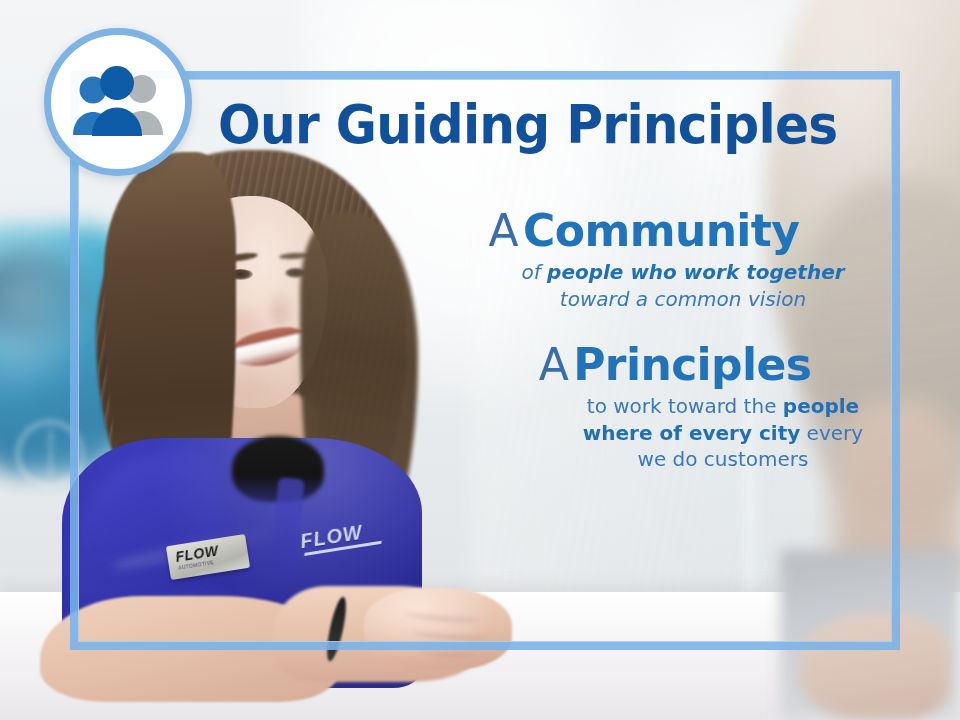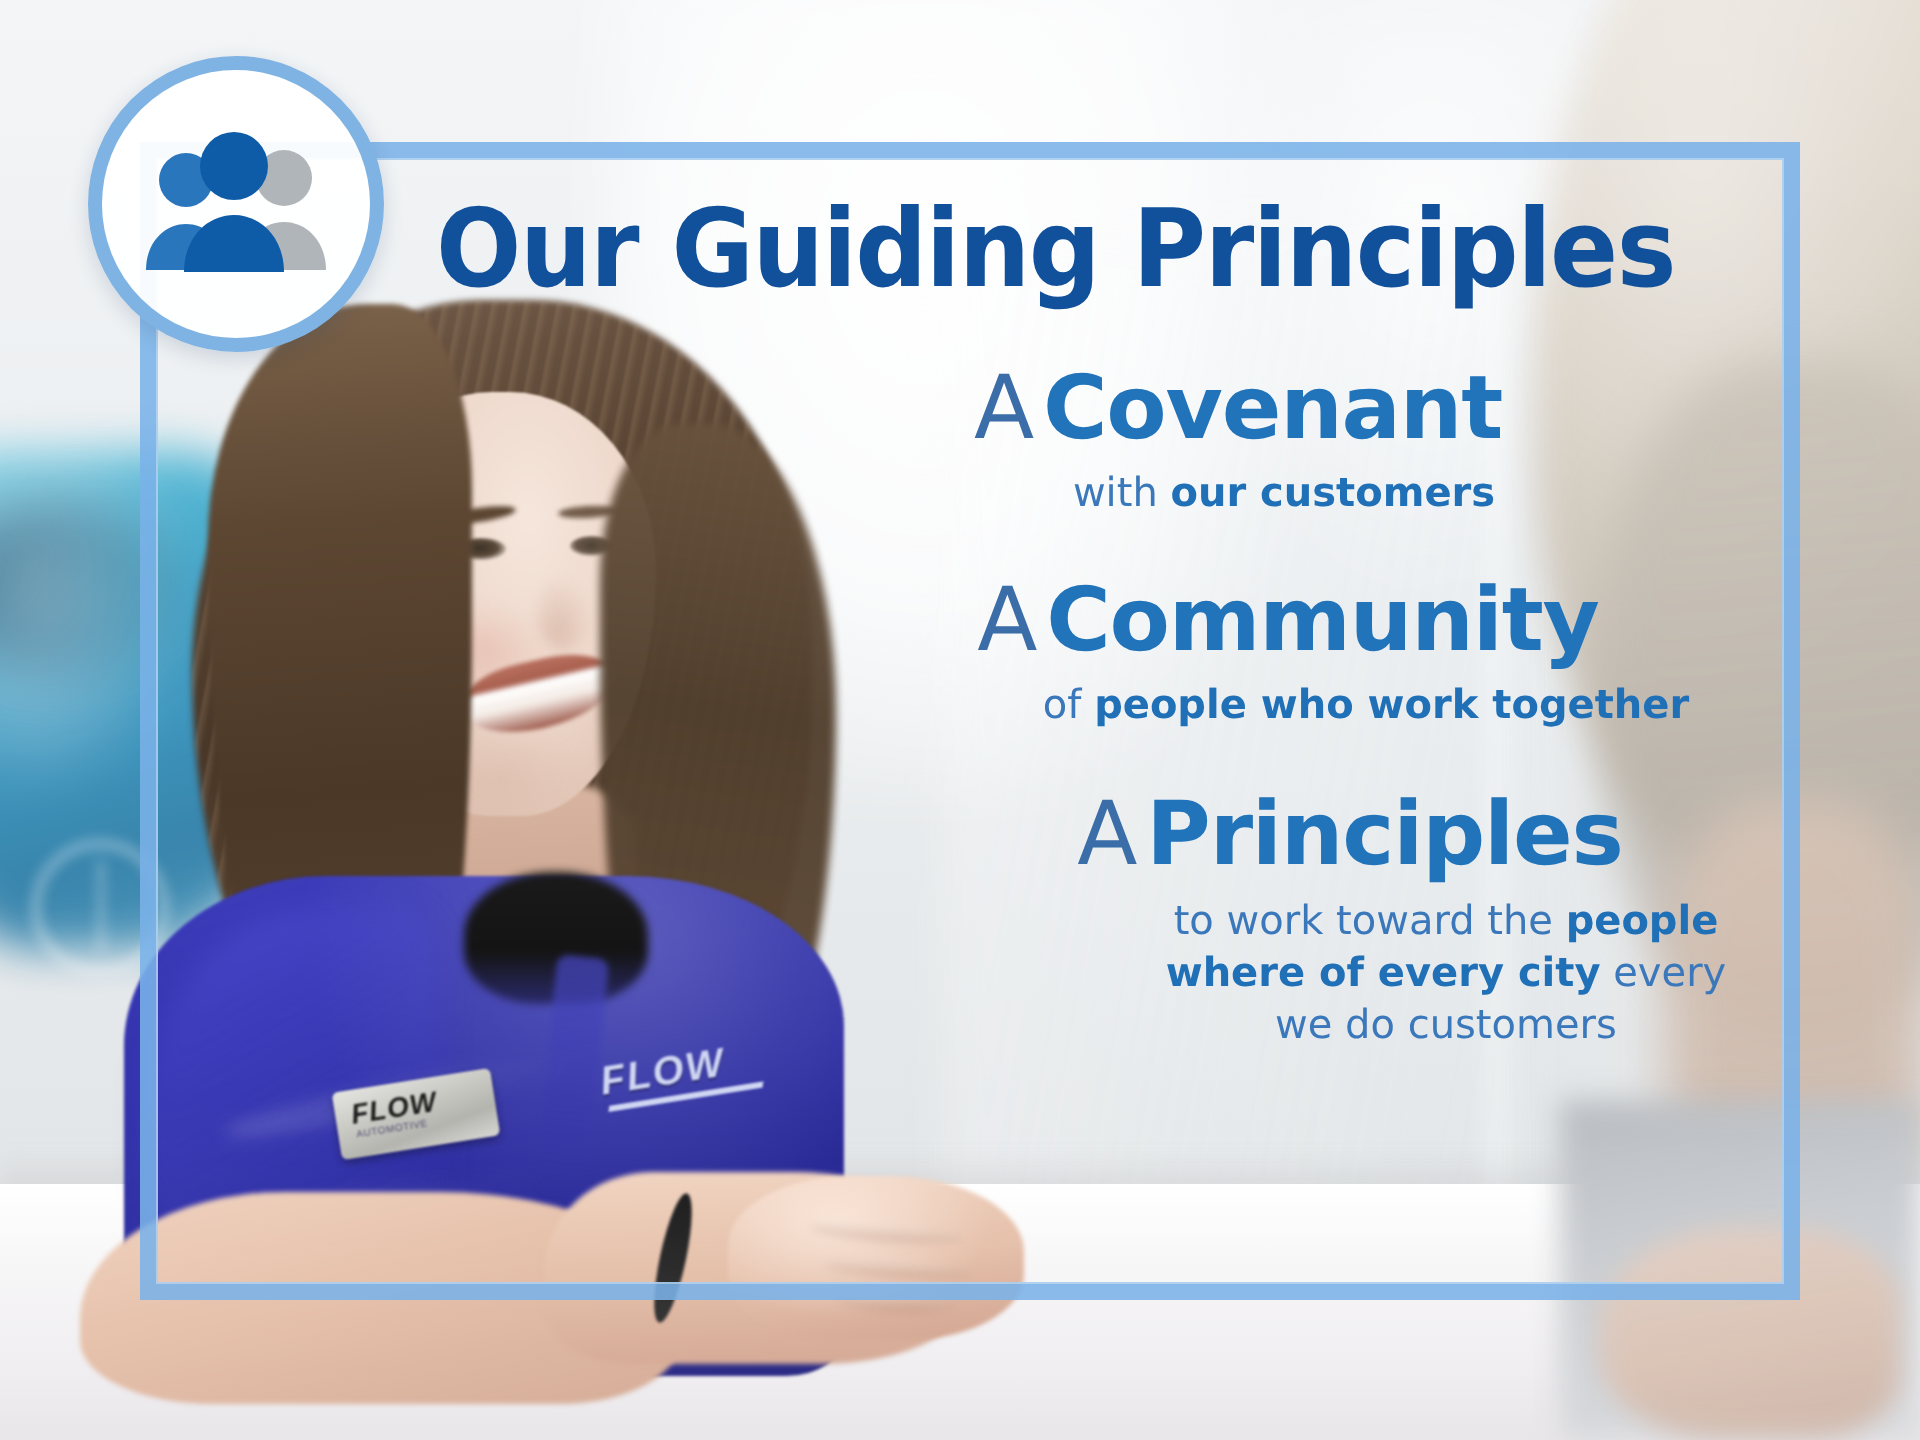--- a/index.html
+++ b/index.html
@@ -434,21 +434,21 @@
     color: #3a78bb;
     margin-top: 4px;
     font-weight: 400;
   }
   .p-sub b { font-weight: 700; color: #2070b8; }
 
   
   .principle.p1 { margin-left: 118px; }
   .principle.p1 .p-sub { margin-left: 46px; }
   .principle.p2 { margin-left: 168px; margin-top: 26px; }
-  .principle.p2 .p-sub { margin-left: 78px; }
+  .principle.p2 .p-sub { margin-left: 78px; font-style: italic; }
   .principle.p3 { margin-left: 230px; margin-top: 28px; }
   .principle.p3 .p-sub { margin-left: 96px; }
 </style>
 </head>
 <body>
 
 <div id="stage">
 
   <div class="photo-layer">
     <div class="bg-room"></div>
@@ -523,35 +523,28 @@
 
       <circle cx="51" cy="18" r="17" fill="#0e5ca8"></circle>
       <path d="M26 71 c0-17 11.5-28.5 25-28.5 s25 11.5 25 28.5 z" fill="#0e5ca8"></path>
     </svg>
   </div>
 
   <div class="title">Our Guiding Principles</div>
 
   <div class="principles">
 
-    <div class="principle p1">
-      <div class="p-head">
-        <span class="p-article">A</span><span class="p-word">Covenant</span>
-      </div>
-      <div class="p-sub">
-        <span>with </span><b>our customers</b>
-      </div>
-    </div>
 
     <div class="principle p2">
       <div class="p-head">
         <span class="p-article">A</span><span class="p-word">Community</span>
       </div>
       <div class="p-sub">
         <span>of </span><b>people who work together</b><br>
+        <span>toward a common vision</span>
       </div>
     </div>
 
     <div class="principle p3">
       <div class="p-head">
         <span class="p-article">A</span><span class="p-word">Principles</span>
       </div>
       <div class="p-sub">
         <span>to work toward the </span><b>people</b><br>
         <b>where of every city</b><span> every</span><br>

